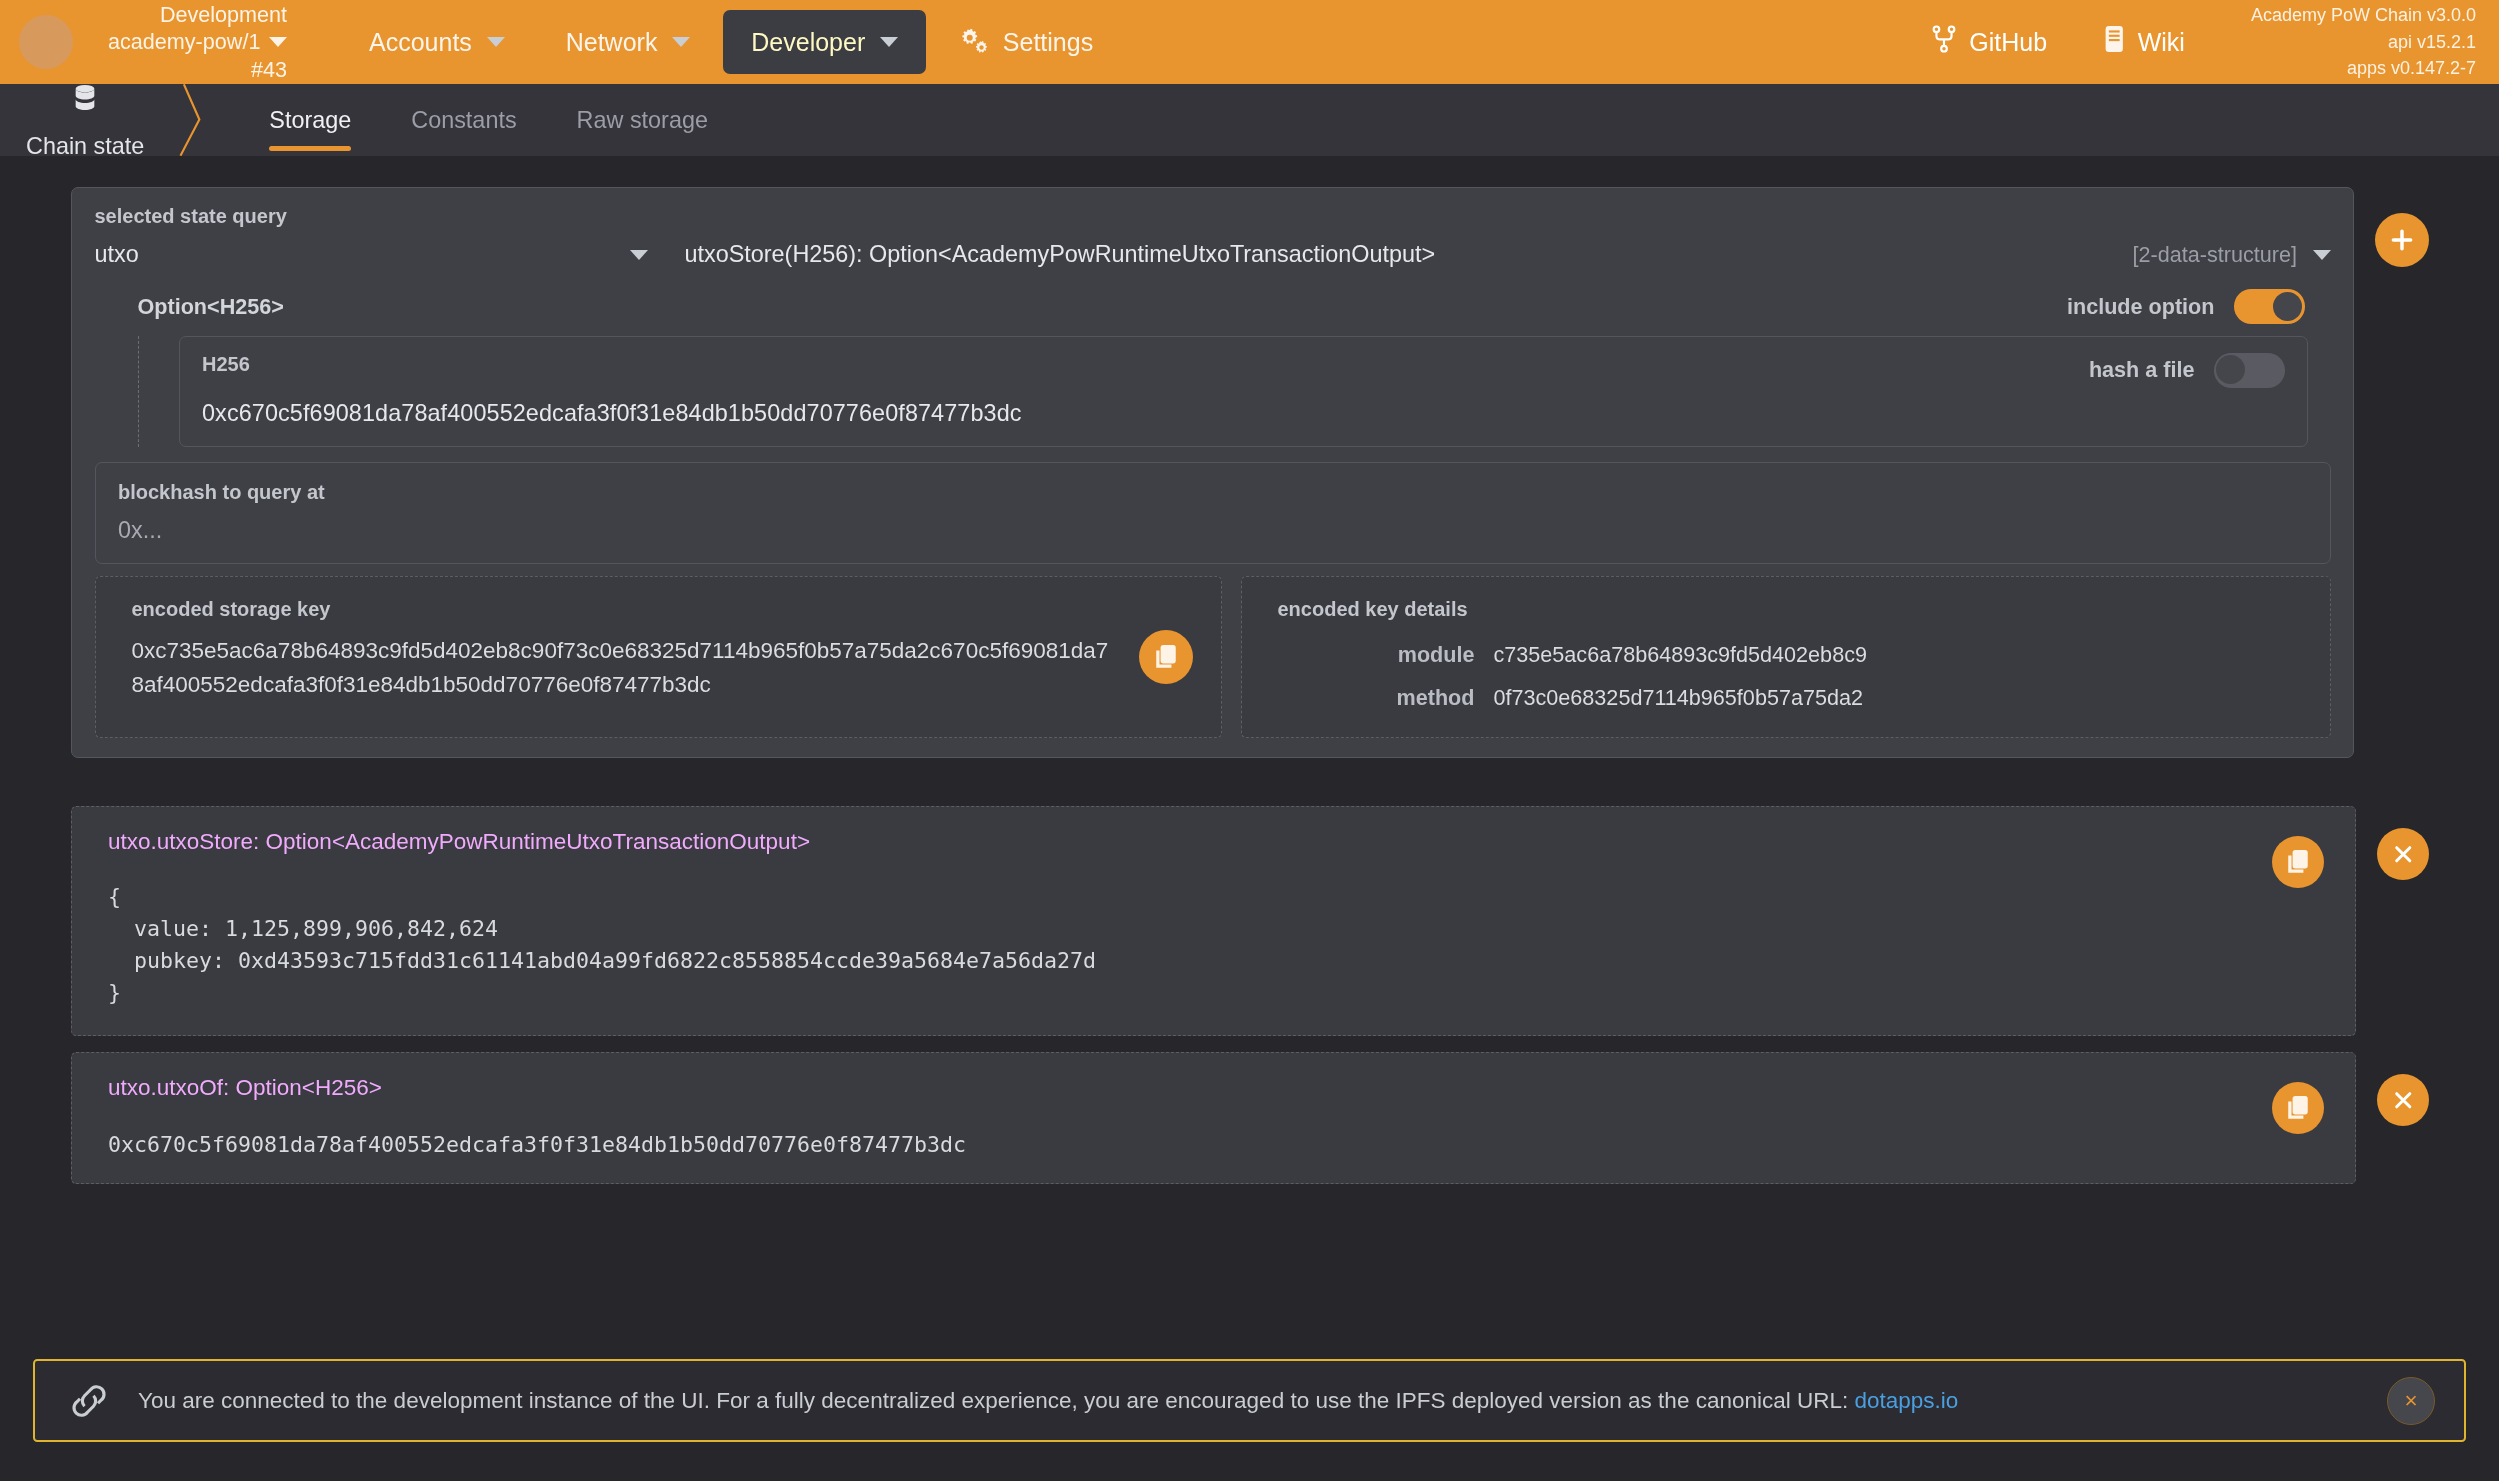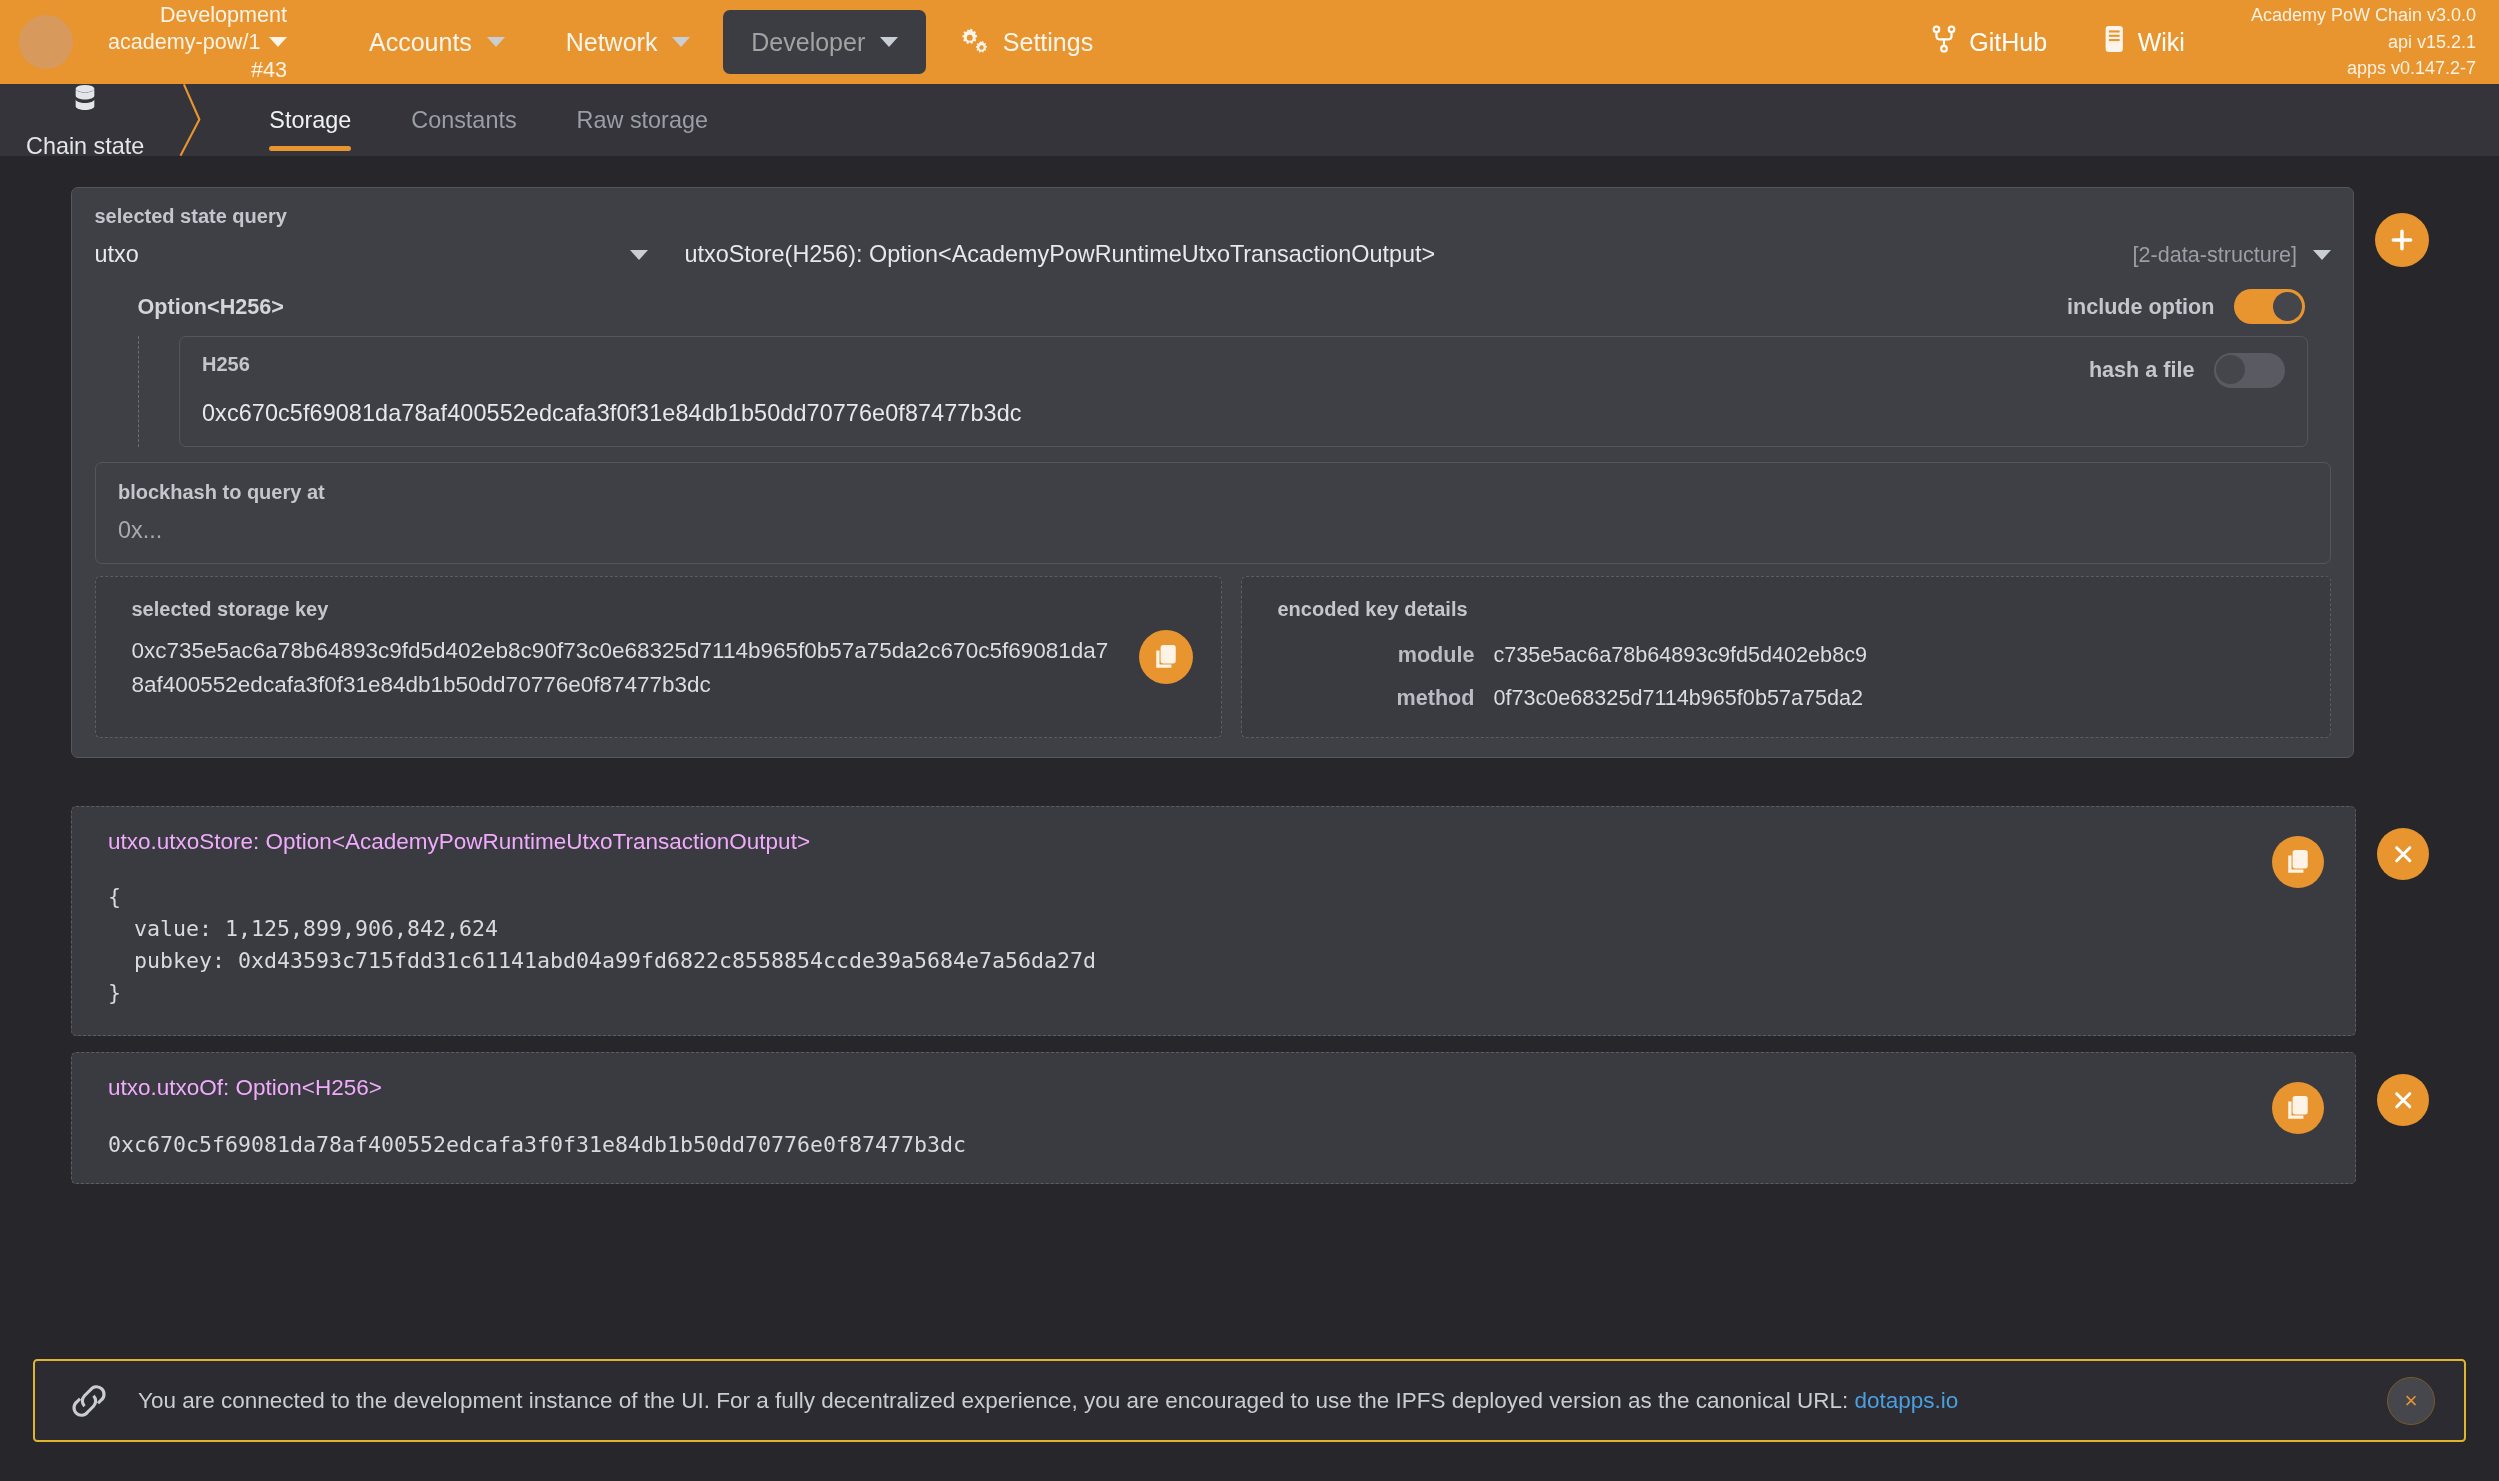--- a/index.html
+++ b/index.html
@@ -59,21 +59,21 @@
     gap: 14.7px;
     padding: 17.3px 28px;
     border-radius: 7px;
     font-size: 25px;
     color: #fdf5ec;
     white-space: nowrap;
     cursor: pointer;
   }
   .nav-item.active {
     background: #3c3c43;
-    color: #a3a3a3;
+    color: #fef9c3;
   }
   .nav-item .ico { display: inline-flex; align-items: center; }
 
   .right-links {
     display: flex;
     align-items: center;
     gap: 56px;
     margin-left: auto;
   }
   .hl {
@@ -476,21 +476,21 @@
         </div>
       </div>
 
       <div class="blockhash-card">
         <div class="lbl">blockhash to query at</div>
         <div class="placeholder">0x...</div>
       </div>
 
       <div class="enc-row">
         <div class="dashbox enc-key">
-          <div class="lbl">selected storage key</div>
+          <div class="lbl">encoded storage key</div>
           <div class="enc-hex">0xc735e5ac6a78b64893c9fd5d402eb8c90f73c0e68325d7114b965f0b57a75da2c670c5f69081da78af400552edcafa3f0f31e84db1b50dd70776e0f87477b3dc</div>
           <button class="copy-fab">
             <svg width="24" height="26" viewBox="0 0 22 24" fill="#fdf3e7">
               <rect x="6" y="1" width="14" height="17" rx="2.5"></rect>
               <path d="M2 6h3v13h11v3H2z"></path>
             </svg>
           </button>
         </div>
         <div class="dashbox enc-det">
           <div class="lbl">encoded key details</div>

